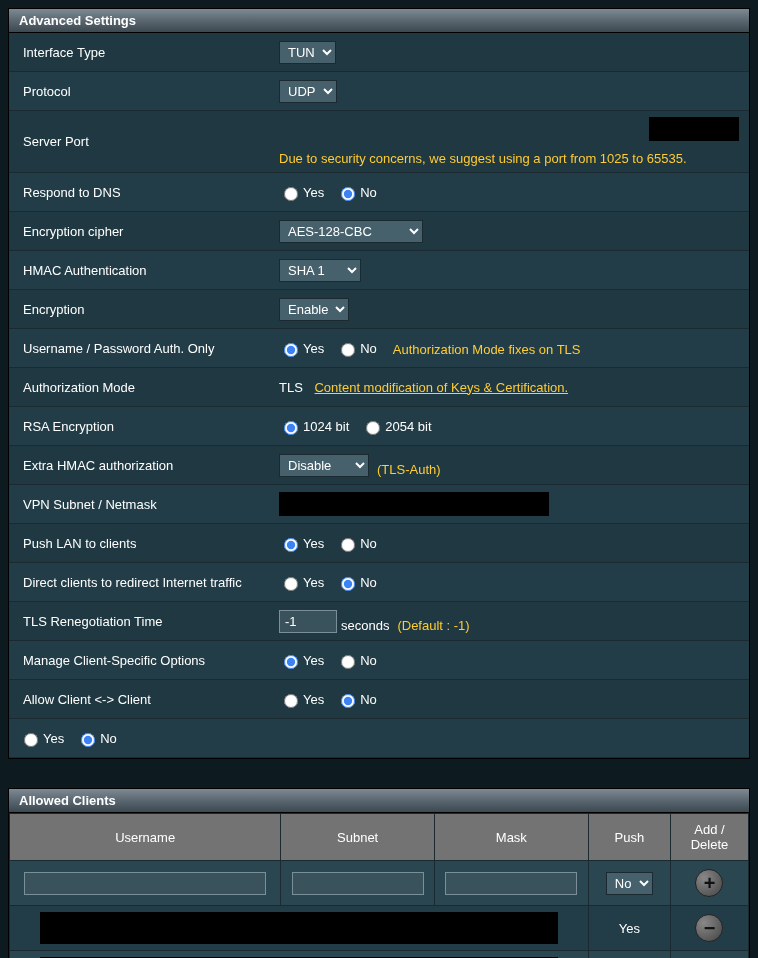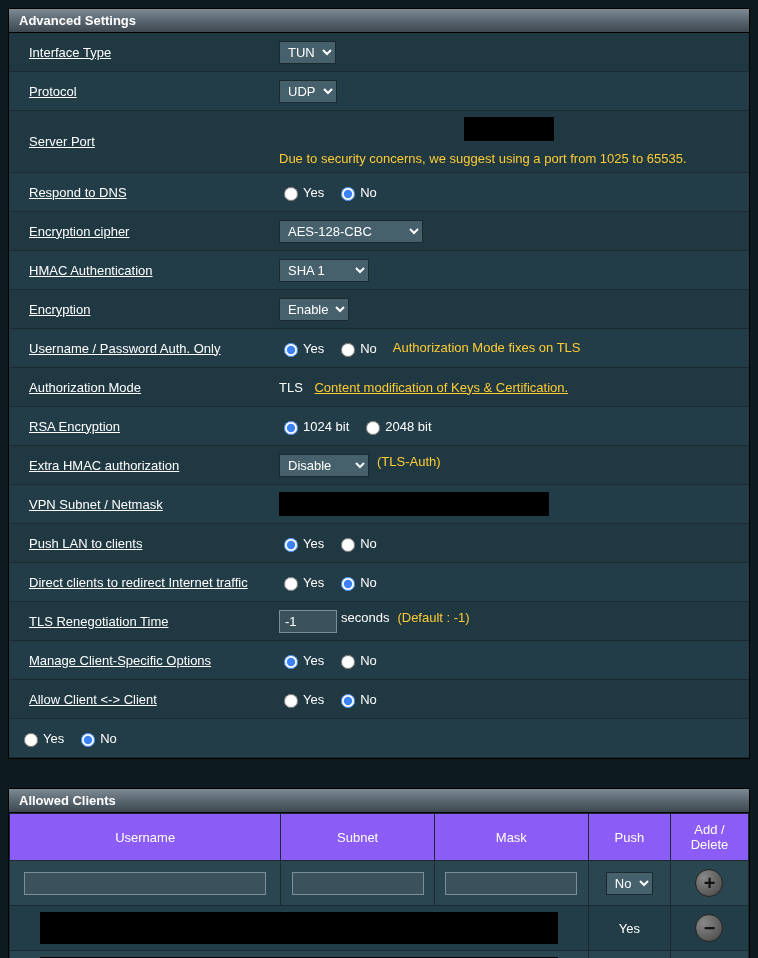--- a/index.html
+++ b/index.html
@@ -26,30 +26,29 @@
   .row {
     display: flex;
     border-bottom: 1px solid #1a2a30;
     background: #1f3842;
     min-height: 38px;
     align-items: center;
   }
   .row:nth-child(odd) { background: #223d47; }
   .label-cell {
     width: 260px;
-    padding: 10px 20px;
+    padding: 10px 14px;
     color: #fff;
     box-sizing: border-box;
-    text-decoration: underline;
   }
   .value-cell {
     flex: 1;
     padding: 6px 10px;
     display: flex;
-    align-items: flex-start;
+    align-items: flex-end;
     flex-wrap: wrap;
     gap: 4px;
   }
   select {
     background: #46606c;
     color: #fff;
     border: 1px solid #1a2a30;
     padding: 2px 4px;
     font-size: 13px;
   }
@@ -88,21 +87,21 @@
   input[type=radio] {
     accent-color: #3b82f6;
     width: 14px;
     height: 14px;
   }
   .tbl {
     width: 100%;
     border-collapse: collapse;
   }
   .tbl th {
-    background: #8b5cf6;
+    background: #737373;
     color: #fff;
     font-weight: normal;
     padding: 8px 6px;
     border: 1px solid #1a2a30;
     font-size: 13px;
   }
   .tbl td {
     background: #2a4650;
     border: 1px solid #1a2a30;
     padding: 8px 6px;
@@ -155,21 +154,21 @@
     <div class="label-cell">Protocol</div>
     <div class="value-cell">
       <select>
         <option>UDP</option>
       </select>
     </div>
   </div>
 
   <div class="row">
     <div class="label-cell">Server Port</div>
-    <div class="value-cell" style="flex-direction:column;align-items:center;">
+    <div class="value-cell" style="flex-direction:column;align-items:flex-end;">
       <span class="blk" style="width:90px;height:24px;"></span>
       <span class="note">Due to security concerns, we suggest using a port from 1025 to 65535.</span>
     </div>
   </div>
 
   <div class="row">
     <div class="label-cell">Respond to DNS</div>
     <div class="value-cell">
       <label class="radio-wrap">
           <input type="radio" name="dns" style="">
@@ -187,21 +186,21 @@
     <div class="value-cell">
       <select style="width:144px">
         <option>AES-128-CBC</option>
       </select>
     </div>
   </div>
 
   <div class="row">
     <div class="label-cell">HMAC Authentication</div>
     <div class="value-cell">
-      <select style="width:90px">
+      <select style="width:82px">
         <option>SHA 1</option>
       </select>
     </div>
   </div>
 
   <div class="row">
     <div class="label-cell">Encryption</div>
     <div class="value-cell">
       <select style="width:70px">
         <option>Enable</option>
@@ -234,21 +233,21 @@
 
   <div class="row">
     <div class="label-cell">RSA Encryption</div>
     <div class="value-cell">
       <label class="radio-wrap">
           <input type="radio" name="rsa" checked="" style="">
           <span>1024 bit</span>
         </label>
       <label class="radio-wrap">
           <input type="radio" name="rsa" style="">
-          <span>2048 bit</span>
+          <span>2054 bit</span>
         </label>
     </div>
   </div>
 
   <div class="row">
     <div class="label-cell">Extra HMAC authorization</div>
     <div class="value-cell">
       <select style="width:90px">
         <option>Disable</option>
       </select>

